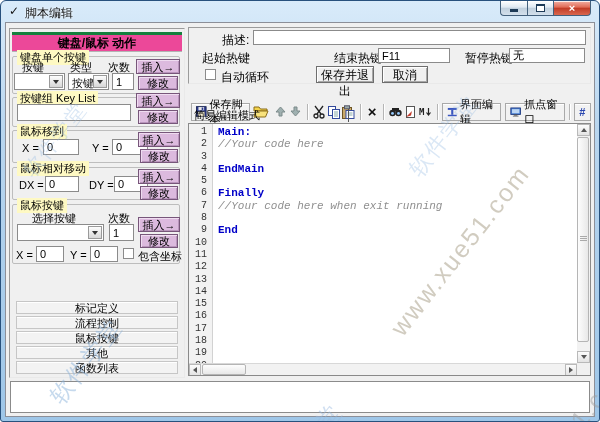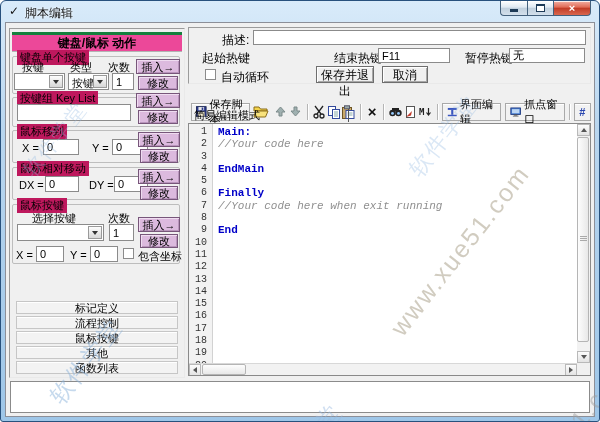--- a/index.html
+++ b/index.html
@@ -30,21 +30,21 @@
   .client { position:absolute; left:4px; top:21px; right:4px; bottom:4px;
     background:#f0f0f0; border:1px solid #8c8f98; }
 
   
   .sunken { border:1px solid #9b9b9b; border-right-color:#e9e9e9; border-bottom-color:#e9e9e9; }
   .tbox { background:#fff; border:1px solid #8b8b8b; font-size:11px; font-family:"Liberation Sans",sans-serif;
     padding:0 3px; color:#000; }
   input.tbox { outline:none; }
   .lbl { font-size:12px; color:#000; white-space:nowrap; }
   .grp { border:1px solid #bdbdbd; border-radius:2px; }
-  .grp-lg { position:absolute; background:#be185d; padding:0 3px; font-size:11px; color:#000; white-space:nowrap; }
+  .grp-lg { position:absolute; background:#fef9c3; padding:0 3px; font-size:11px; color:#000; white-space:nowrap; }
   .lavbtn { background:#dcbade; border:1px solid #77567a;
     box-shadow:inset 1px 1px 0 #efdcf0, inset -1px -1px 0 #b995bc;
     font-size:11px; color:#000; text-align:center; cursor:default; }
   .combo { background:#fff; border:1px solid #8b8b8b; }
   .combo .val { position:absolute; left:3px; top:2px; font-size:11px; }
   .dd-btn { position:absolute; right:1px; top:1px; bottom:1px; width:14px;
     background:linear-gradient(#fdfdfd,#d7d7d7); border:1px solid #9a9a9a;
     display:flex; align-items:center; justify-content:center; }
   .tri-d { width:0; height:0; border-left:3px solid transparent; border-right:3px solid transparent; border-top:4px solid #333; }
   .tri-u { width:0; height:0; border-left:3px solid transparent; border-right:3px solid transparent; border-bottom:4px solid #555; }

